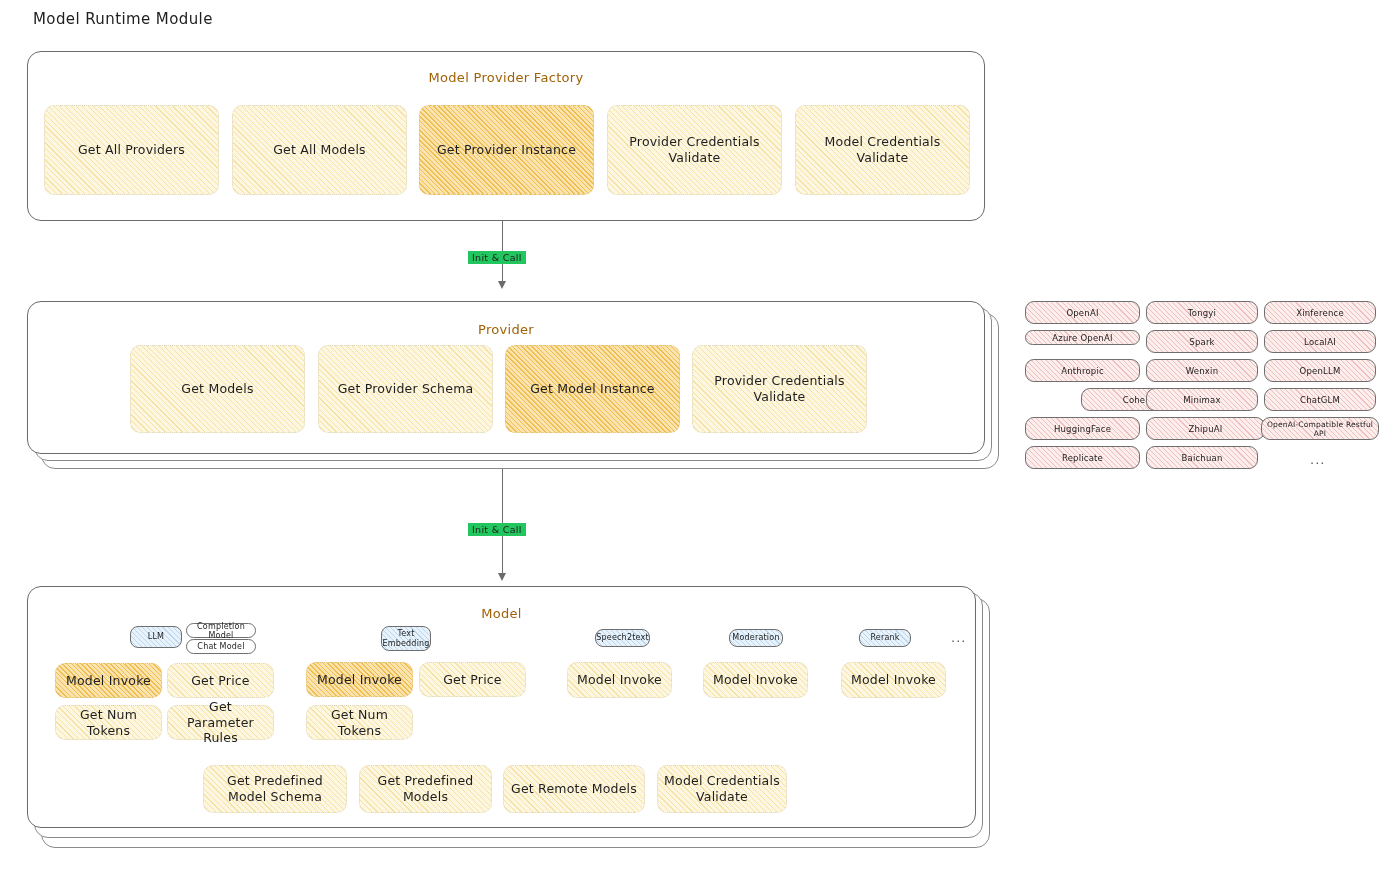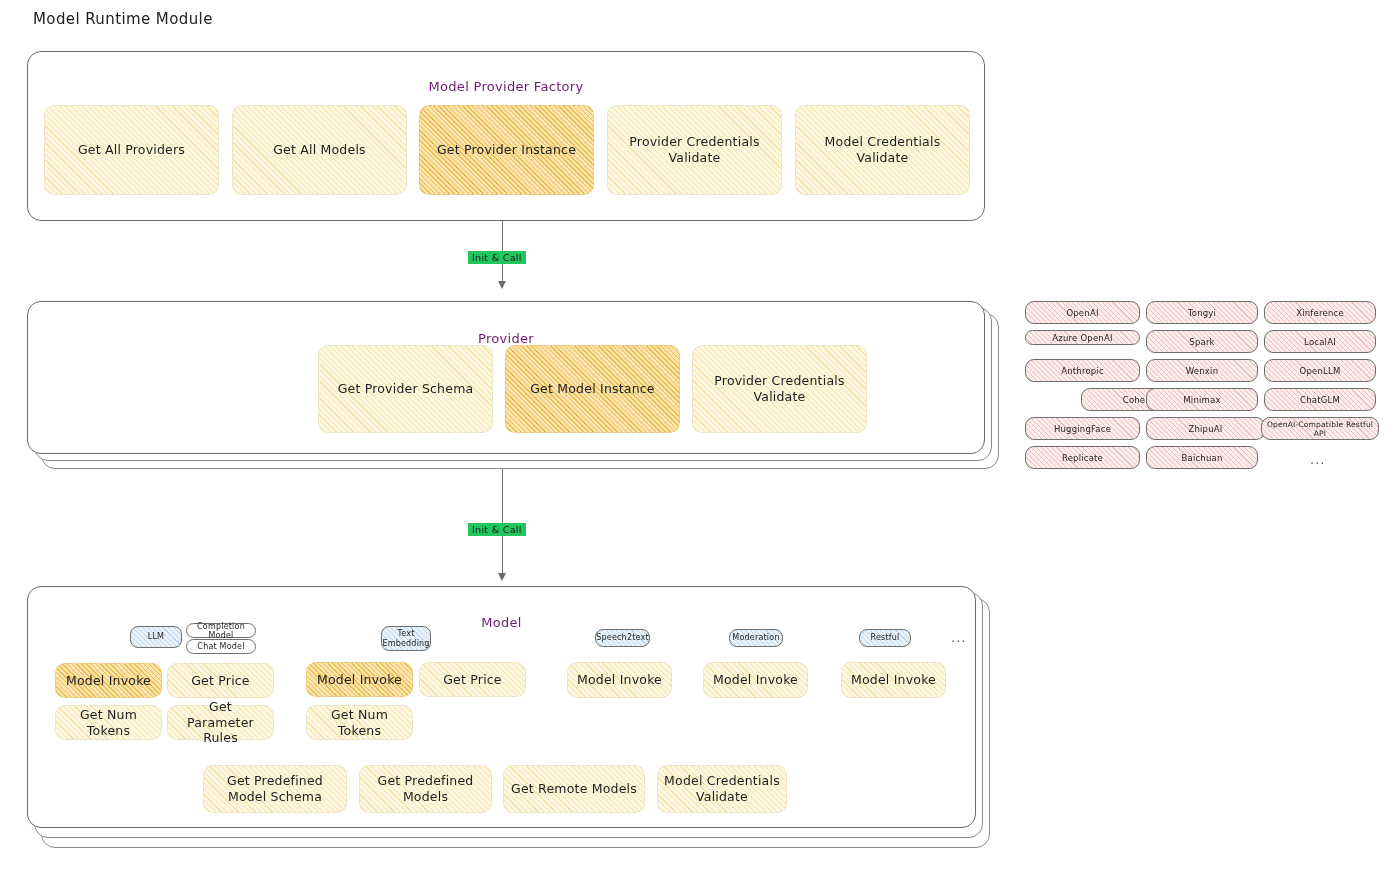--- a/index.html
+++ b/index.html
@@ -39,23 +39,22 @@
     border-radius: 14px;
     background: #ffffff;
     box-sizing: border-box;
   }
   .container-title {
     position: absolute;
     left: 0;
     right: 0;
     text-align: center;
     font-size: 13px;
-    color: #701a75;
+    color: #a16207;
     letter-spacing: .3px;
-    margin-top: 9px;
   }
 
   
   .stack-layer {
     position: absolute;
     border: 1.2px solid #8a8a8a;
     border-radius: 14px;
     background: #ffffff;
     box-sizing: border-box;
   }
@@ -224,20 +223,23 @@
   <div class="arrow-line" style="left:502px; top:221px; height:62px;"></div>
   <div class="arrow-head" style="left:498px; top:281px;"></div>
   <div class="arrow-label" style="left:468px; top:251px;">Init &amp; Call</div>
 
   <div class="stack-layer" style="left:41px; top:313px; width:958px; height:156px;"></div>
   <div class="stack-layer" style="left:34px; top:307px; width:958px; height:154px;"></div>
   <div class="container" style="left:27px; top:301px; width:958px; height:153px;">
     <div class="container-title" style="top:20px;">Provider</div>
   </div>
 
+  <div class="hbox light" style="left:130px; top:345px; width:175px; height:88px;">
+    <span>Get Models</span>
+  </div>
   <div class="hbox light" style="left:318px; top:345px; width:175px; height:88px;">
     <span>Get Provider Schema</span>
   </div>
   <div class="hbox strong" style="left:505px; top:345px; width:175px; height:88px;">
     <span>Get Model Instance</span>
   </div>
   <div class="hbox light" style="left:692px; top:345px; width:175px; height:88px;">
     <span>Provider Credentials Validate</span>
   </div>
 
@@ -350,21 +352,21 @@
   </div>
 
   <div class="chip-blue" style="left:729px; top:629px; width:54px; height:18px;">
     <span>Moderation</span>
   </div>
   <div class="hbox light" style="left:703px; top:662px; width:105px; height:36px;">
     <span>Model Invoke</span>
   </div>
 
   <div class="chip-blue" style="left:859px; top:629px; width:52px; height:18px;">
-    <span>Restful</span>
+    <span>Rerank</span>
   </div>
   <div class="hbox light" style="left:841px; top:662px; width:105px; height:36px;">
     <span>Model Invoke</span>
   </div>
 
   <div class="ellipsis" style="left:951px; top:630px;">...</div>
 
   <div class="hbox light" style="left:203px; top:765px; width:144px; height:48px;">
     <span>Get Predefined Model Schema</span>
   </div>

